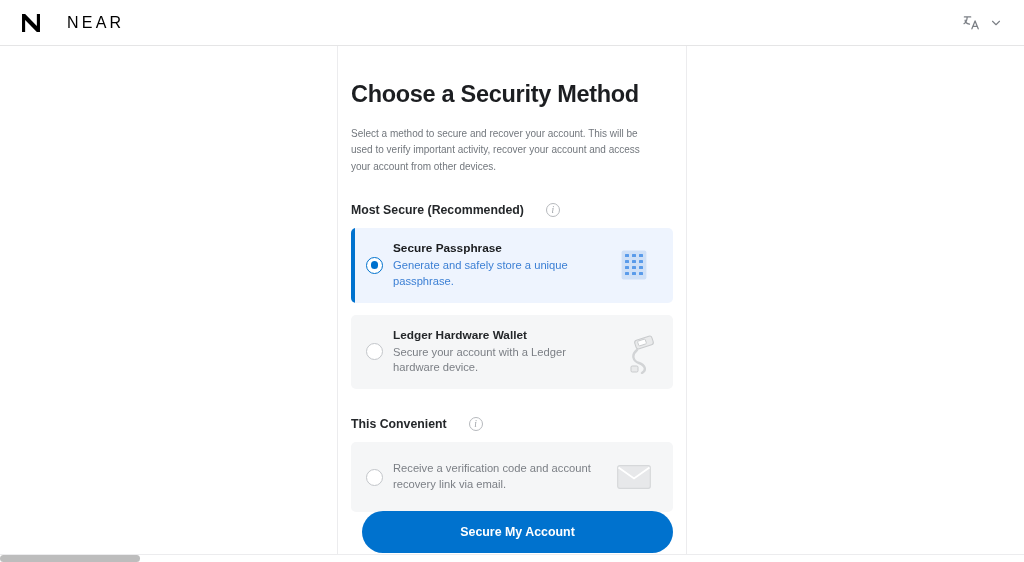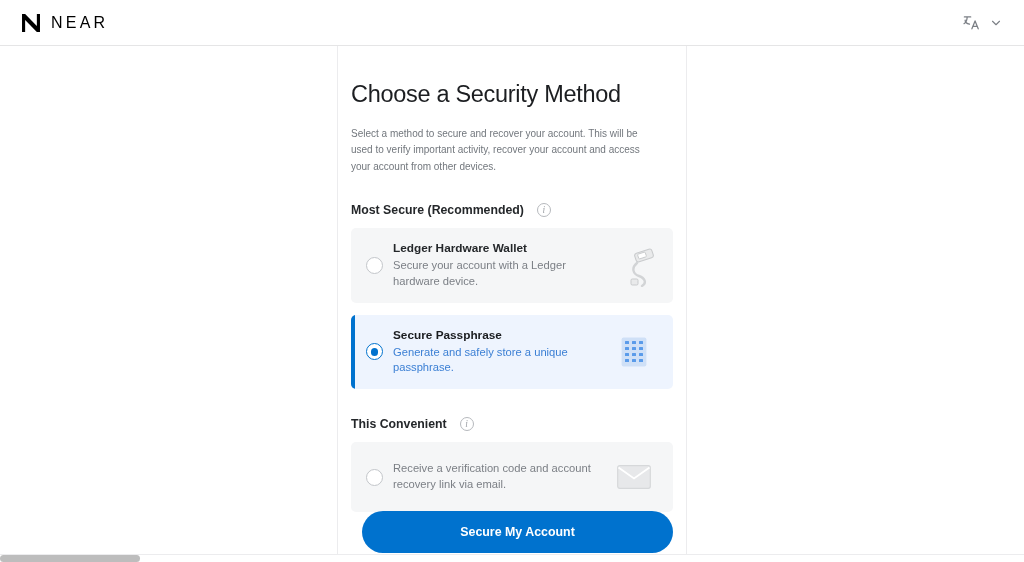--- a/index.html
+++ b/index.html
@@ -35,20 +35,21 @@
   .brand-logo {
     width: 22px;
     height: 22px;
     display: block;
   }
   .brand-word {
     font-size: 16px;
     letter-spacing: 3.2px;
     font-weight: 400;
     color: #000;
+    margin-left: 16px;
   }
   .lang {
     display: flex;
     align-items: center;
     gap: 9px;
     color: #7b7f85;
   }
   .lang svg { display: block; }
 
   
@@ -66,37 +67,37 @@
     padding: 0 13px;
     position: relative;
   }
   .inner {
     padding-top: 34px;
   }
 
   h1.title {
     font-size: 23.5px;
     line-height: 1.2;
-    font-weight: 400;
+    font-weight: 700;
     letter-spacing: -0.3px;
     margin: 0 0 18px 0;
     color: #1c1e21;
   }
   p.lede {
     font-size: 10px;
     line-height: 1.62;
     color: #72777d;
     margin: 0 0 28px 0;
     max-width: 290px;
   }
 
   .section-head {
     display: flex;
     align-items: center;
-    gap: 13px;
+    gap: 22px;
     margin-bottom: 11px;
   }
   .section-head .label {
     font-size: 12.3px;
     font-weight: 700;
     color: #24272a;
   }
   .info-dot {
     width: 14px;
     height: 14px;
@@ -263,36 +264,20 @@
 <div class="page">
   <div class="column">
     <div class="inner">
 
       <h1 class="title">Choose a Security Method</h1>
       <p class="lede">Select a method to secure and recover your account. This will be used to verify important activity, recover your account and access your account from other devices.</p>
 
       <div class="section-head">
         <span class="label">Most Secure (Recommended)</span>
         <span class="info-dot">i</span>
-      </div>
-
-      <div class="option">
-        <span class="radio"></span>
-        <div class="option-text">
-          <div class="option-title">Ledger Hardware Wallet</div>
-          <div class="option-desc">Secure your account with a Ledger hardware device.</div>
-        </div>
-        <span class="option-art">
-          <svg width="50" height="44" viewBox="0 0 50 44" aria-hidden="true">
-            <rect x="26" y="8" width="18" height="9" rx="2.5" fill="#e9eaeb" stroke="#c9cbcd" stroke-width="1.1" transform="rotate(-18 35 12.5)"></rect>
-            <rect x="29" y="10" width="8" height="5" rx="1" fill="#ffffff" stroke="#c9cbcd" stroke-width="0.9" transform="rotate(-18 33 12.5)"></rect>
-            <path d="M28 20 C22 25, 24 31, 30 33 C36 35, 38 40, 33 43" fill="none" stroke="#d2d4d6" stroke-width="2.4" stroke-linecap="round"></path>
-            <rect x="22" y="36" width="7" height="6" rx="1.3" fill="#e9eaeb" stroke="#c9cbcd" stroke-width="1"></rect>
-          </svg>
-        </span>
       </div>
 
       <div class="option selected">
         <span class="radio"></span>
         <div class="option-text">
           <div class="option-title">Secure Passphrase</div>
           <div class="option-desc">Generate and safely store a unique passphrase.</div>
         </div>
         <span class="option-art">
           <svg width="26" height="30" viewBox="0 0 26 30" aria-hidden="true">
@@ -308,20 +293,36 @@
                 <rect x="11" y="16" width="4" height="3" rx="0.6"></rect>
                 <rect x="18" y="16" width="4" height="3" rx="0.6"></rect>
               <rect x="4" y="22" width="4" height="3" rx="0.6"></rect>
                 <rect x="11" y="22" width="4" height="3" rx="0.6"></rect>
                 <rect x="18" y="22" width="4" height="3" rx="0.6"></rect>
             </g>
           </svg>
         </span>
       </div>
 
+      <div class="option">
+        <span class="radio"></span>
+        <div class="option-text">
+          <div class="option-title">Ledger Hardware Wallet</div>
+          <div class="option-desc">Secure your account with a Ledger hardware device.</div>
+        </div>
+        <span class="option-art">
+          <svg width="50" height="44" viewBox="0 0 50 44" aria-hidden="true">
+            <rect x="26" y="8" width="18" height="9" rx="2.5" fill="#e9eaeb" stroke="#c9cbcd" stroke-width="1.1" transform="rotate(-18 35 12.5)"></rect>
+            <rect x="29" y="10" width="8" height="5" rx="1" fill="#ffffff" stroke="#c9cbcd" stroke-width="0.9" transform="rotate(-18 33 12.5)"></rect>
+            <path d="M28 20 C22 25, 24 31, 30 33 C36 35, 38 40, 33 43" fill="none" stroke="#d2d4d6" stroke-width="2.4" stroke-linecap="round"></path>
+            <rect x="22" y="36" width="7" height="6" rx="1.3" fill="#e9eaeb" stroke="#c9cbcd" stroke-width="1"></rect>
+          </svg>
+        </span>
+      </div>
+
       <div class="spacer"></div>
 
       <div class="section-head">
         <span class="label">This Convenient</span>
         <span class="info-dot">i</span>
       </div>
 
       <div class="option">
         <span class="radio"></span>
         <div class="option-text">

